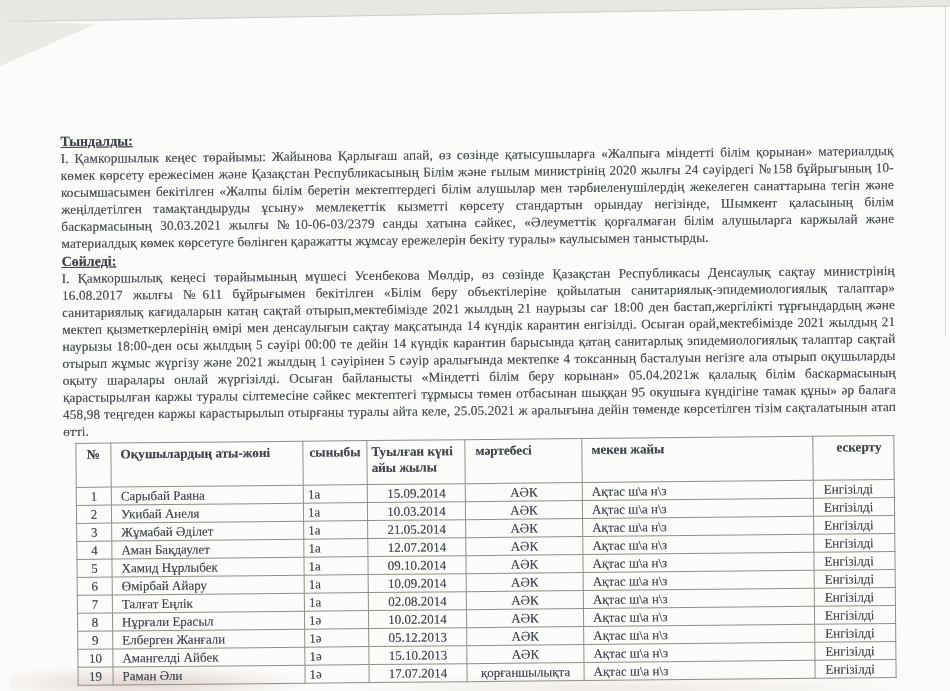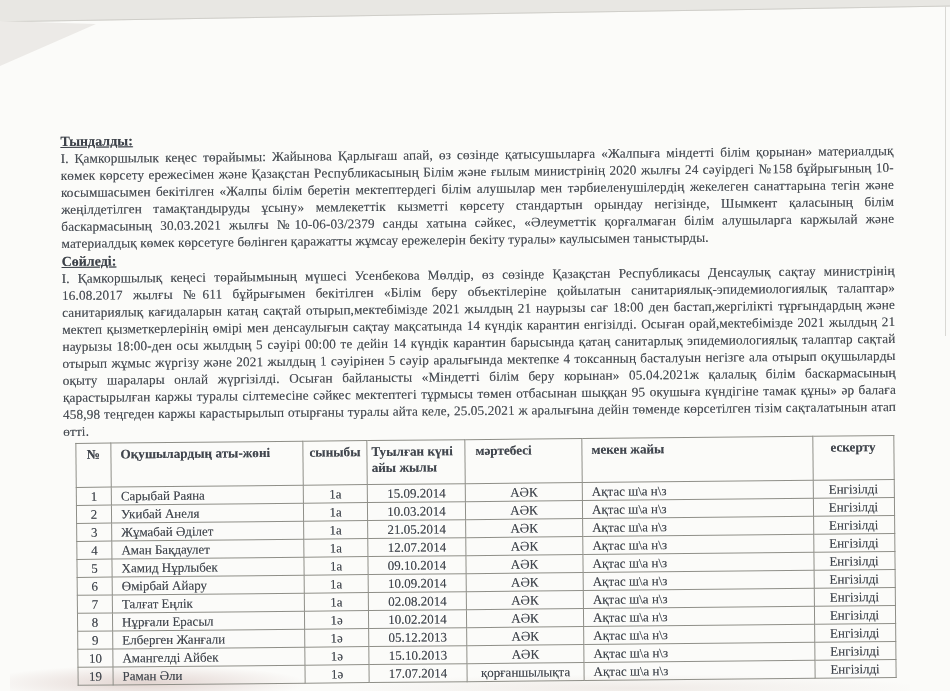--- a/index.html
+++ b/index.html
@@ -63,29 +63,29 @@
     font-weight:bold;text-align:left;vertical-align:top;
     height:40px;padding-top:3px;font-size:13.2px;line-height:16px;
     white-space:normal;
   }
   table.students th:nth-child(1){text-align:center;}
   table.students th:nth-child(2){padding-left:9px;}
   table.students th:nth-child(3){text-align:center;border-radius:21px;}
   table.students th:nth-child(4){padding-left:4px;}
   table.students th:nth-child(5){padding-left:10px;}
   table.students th:nth-child(6){padding-left:9px;}
-  table.students th:nth-child(7){padding-left:17px;}
+  table.students th:nth-child(7){padding-left:23px;}
   table.students td{height:17px;line-height:15px;}
   table.students td:nth-child(1){text-align:center;}
   table.students td:nth-child(2){padding-left:9px;}
-  table.students td:nth-child(3){text-align:center;border-radius:9px;}
+  table.students td:nth-child(3){text-align:left;border-radius:9px;}
   table.students td:nth-child(4){text-align:center;margin-top:36px;}
   table.students td:nth-child(5){text-align:center;}
   table.students td:nth-child(6){padding-left:9px;}
-  table.students td:nth-child(7){padding-left:3px;text-align:center;}
+  table.students td:nth-child(7){padding-left:10px;}
 </style>
 </head>
 <body>
 
 <div class="scan-top"></div>
 <div class="corner-fold"></div>
 <div class="right-edge"></div>
 <div class="blotch1"></div>
 <div class="blotch2"></div>
 

